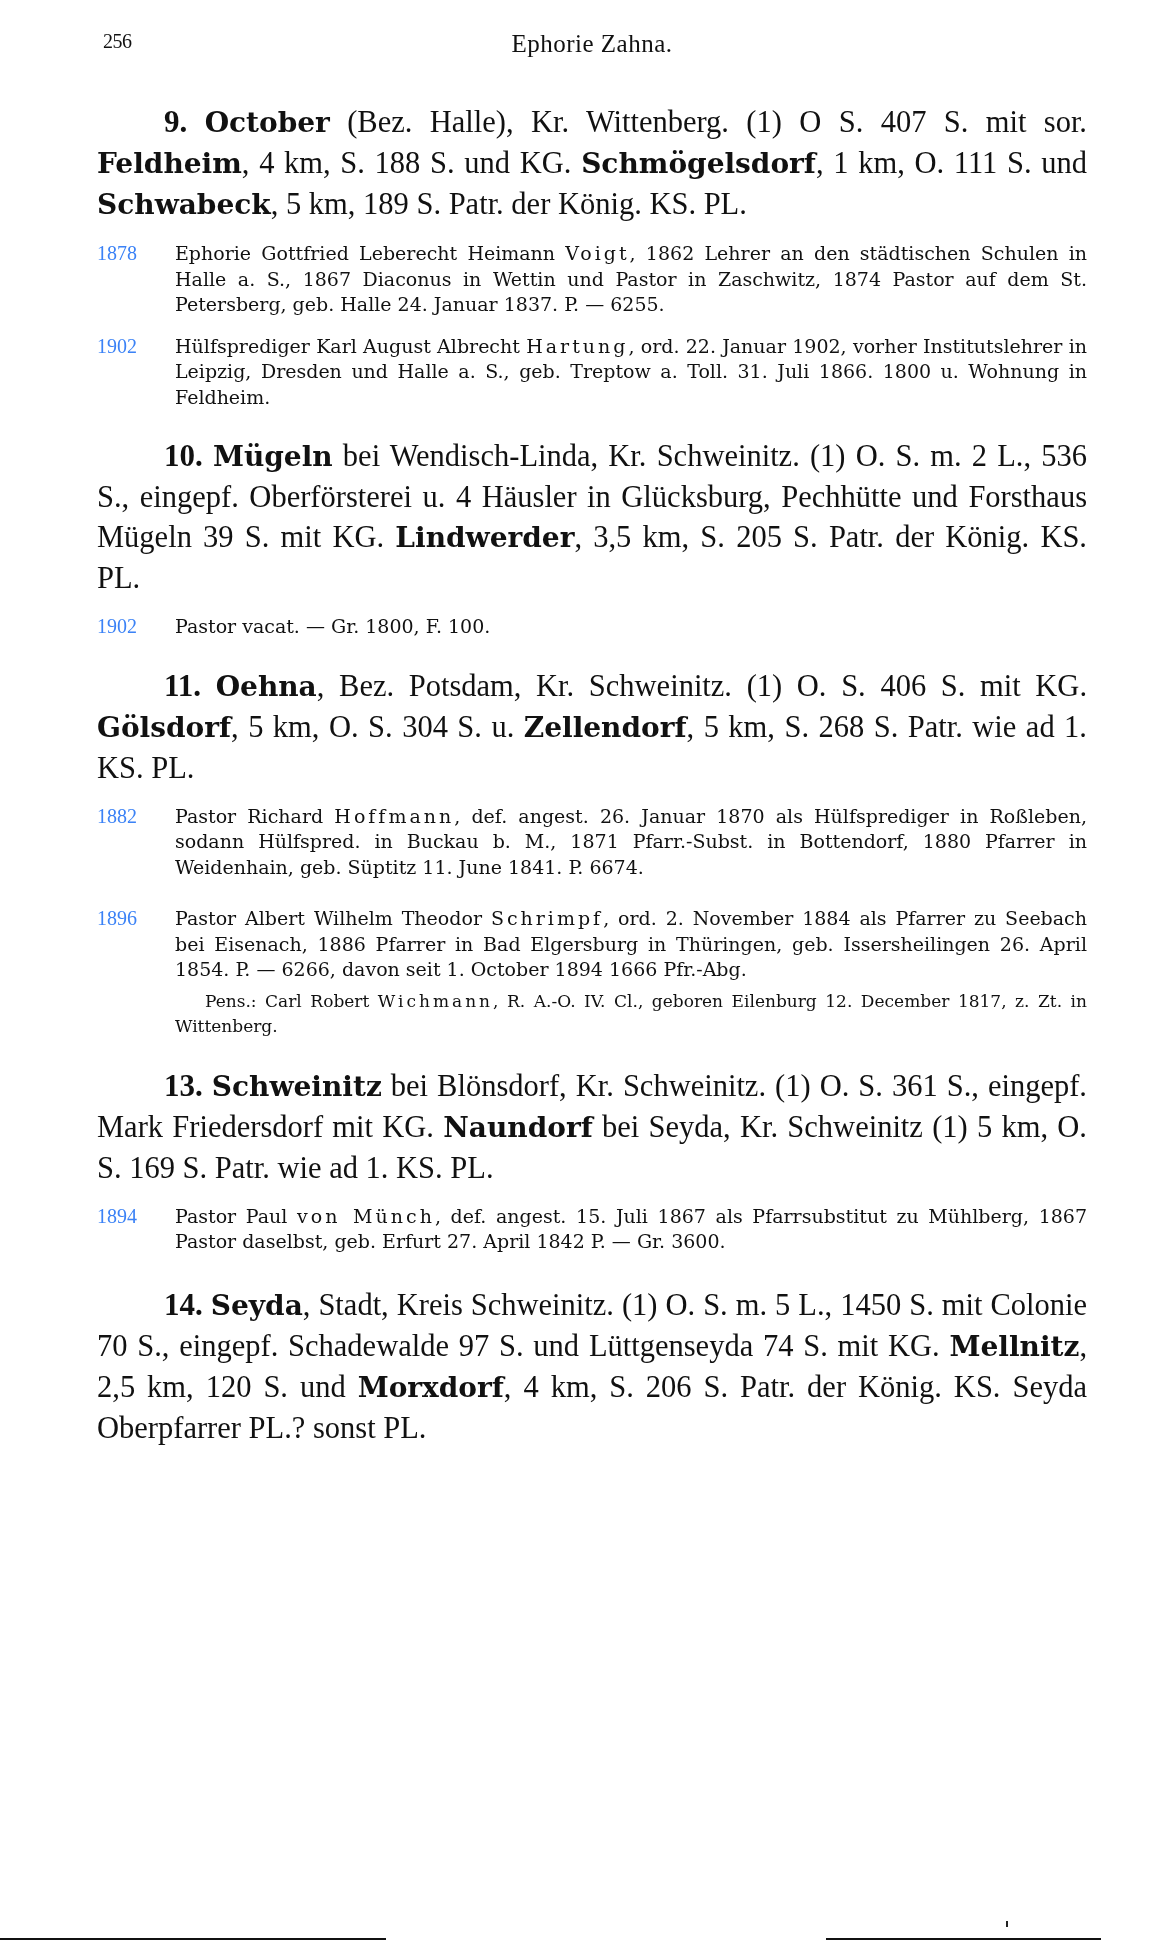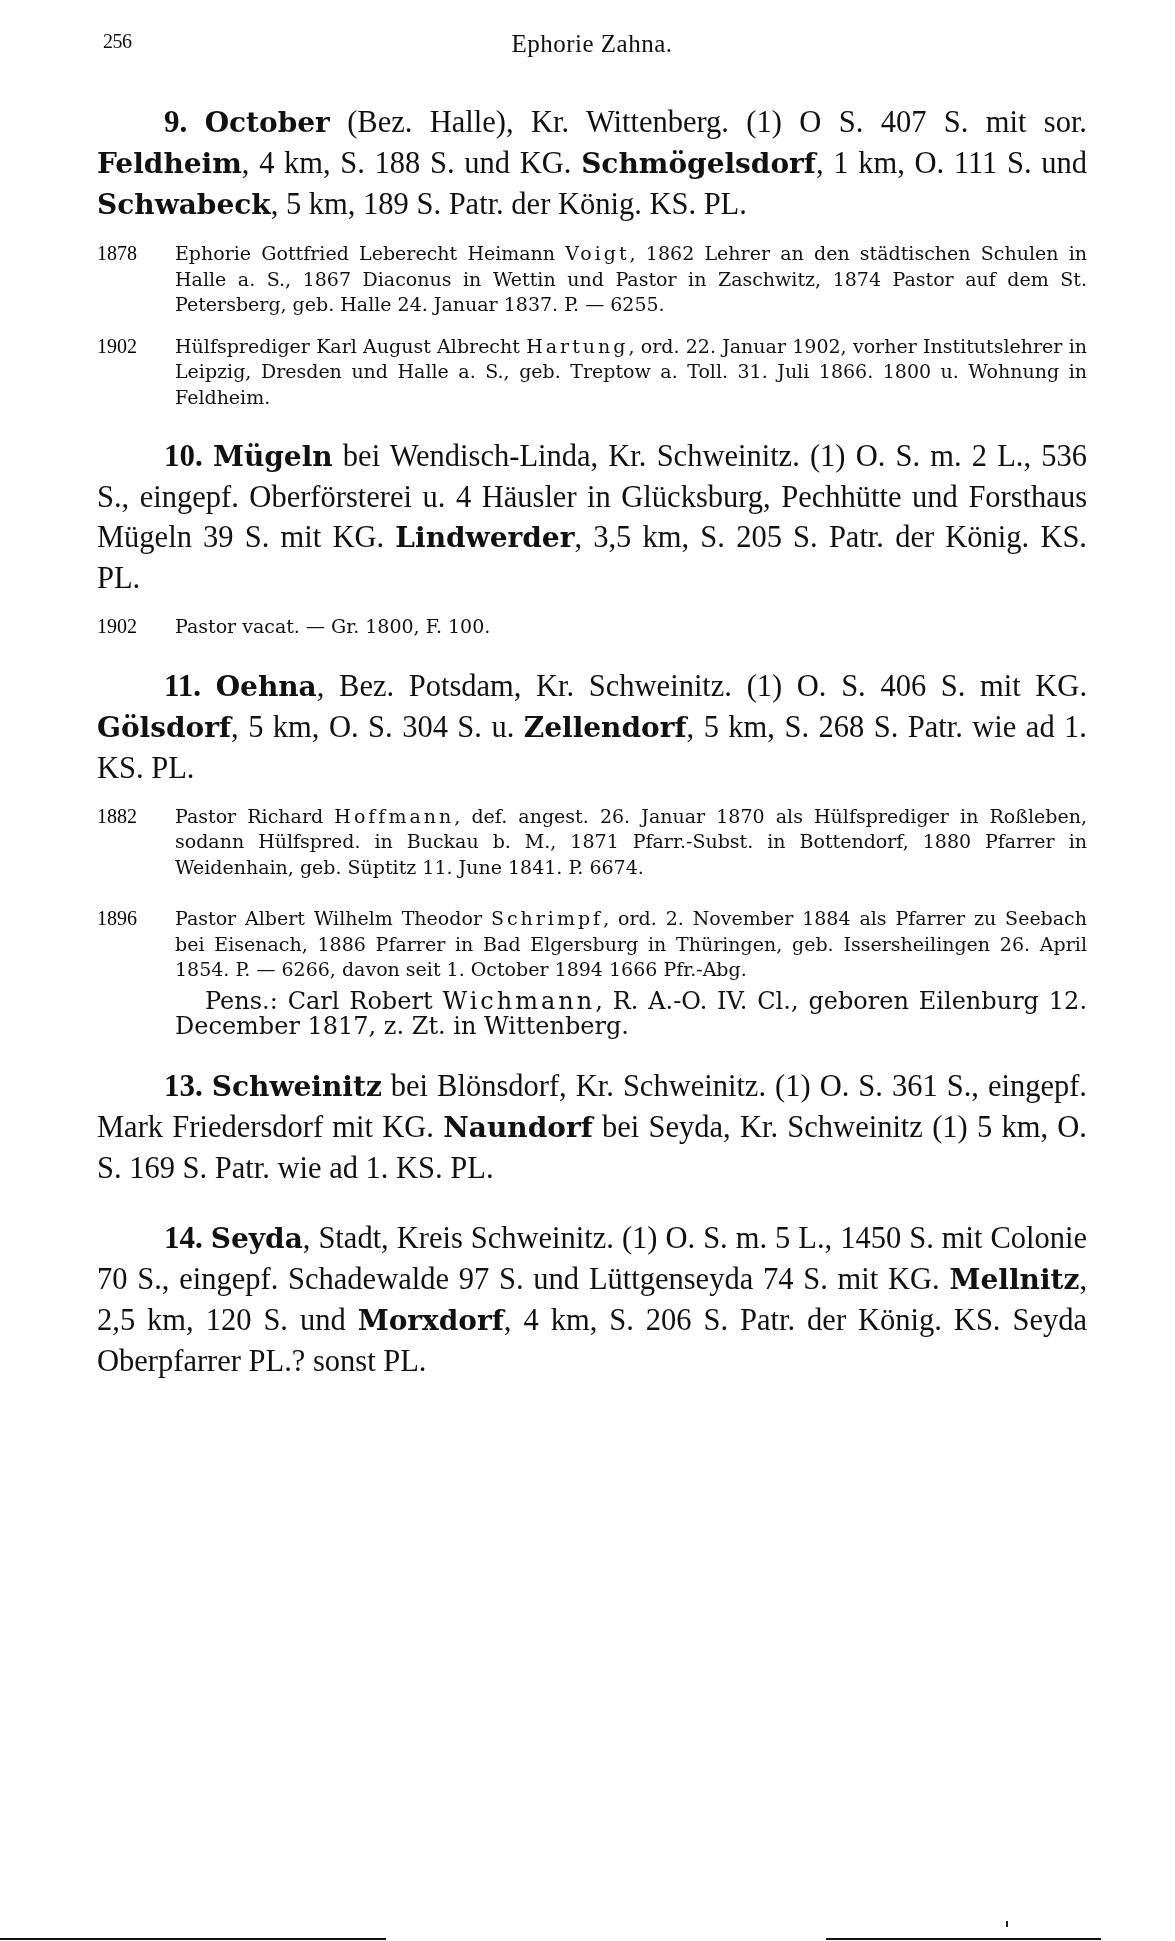--- a/index.html
+++ b/index.html
@@ -73,28 +73,28 @@
       line-height: 25.5px;
       text-align: justify;
       margin: 0;
     }
     .pastor .year {
       position: absolute;
       left: 0;
       top: 0;
       font-family: "Liberation Serif", serif;
       font-size: 20px;
-      color: #000000;
+      color: #3b82f6;
     }
     .pastor .name-spaced {
       letter-spacing: 3px;
     }
     .pens {
       font-family: "DejaVu Serif", serif;
-      font-size: 24px;
+      font-size: 17px;
       line-height: 25.5px;
       text-align: justify;
       padding-left: 78px;
       text-indent: 30px;
       margin: 6px 0 0 0;
     }
     .pens .name-spaced { letter-spacing: 3px; }
     .footer-rule-left {
       position: absolute;
       left: 0;
@@ -175,20 +175,24 @@
     <p class="pens">
       <span>Pens.: Carl Robert </span><span class="name-spaced">Wichmann</span><span>, R. A.-O. IV. Cl., geboren Eilenburg 12. December 1817, z. Zt. in Wittenberg.</span>
     </p>
   </div>
 
   <div class="entry" style="margin-top:26px;">
     <p class="entry-main">
       <span class="num">13.</span>
       <span class="place">Schweinitz</span><span> bei Blönsdorf, Kr. Schweinitz. (1) O. S. 361 S., eingepf. Mark Friedersdorf mit KG. </span><span class="filial">Naundorf</span><span> bei Seyda, Kr. Schweinitz (1) 5 km, O. S. 169 S. Patr. wie ad 1. KS. PL.</span>
     </p>
+    <p class="pastor" style="margin-top:16px;">
+      <span class="year">1894</span>
+      <span>Pastor Paul </span><span class="name-spaced">von Münch</span><span>, def. angest. 15. Juli 1867 als Pfarrsubstitut zu Mühlberg, 1867 Pastor daselbst, geb. Erfurt 27. April 1842 P. — Gr. 3600.</span>
+    </p>
   </div>
 
   <div class="entry" style="margin-top:30px;">
     <p class="entry-main">
       <span class="num">14.</span>
       <span class="place">Seyda</span><span>, Stadt, Kreis Schweinitz. (1) O. S. m. 5 L., 1450 S. mit Colonie 70 S., eingepf. Schadewalde 97 S. und Lüttgenseyda 74 S. mit KG. </span><span class="filial">Mellnitz</span><span>, 2,5 km, 120 S. und </span><span class="filial">Morxdorf</span><span>, 4 km, S. 206 S. Patr. der König. KS. Seyda Oberpfarrer PL.? sonst PL.</span>
     </p>
   </div>
 
 </div>

